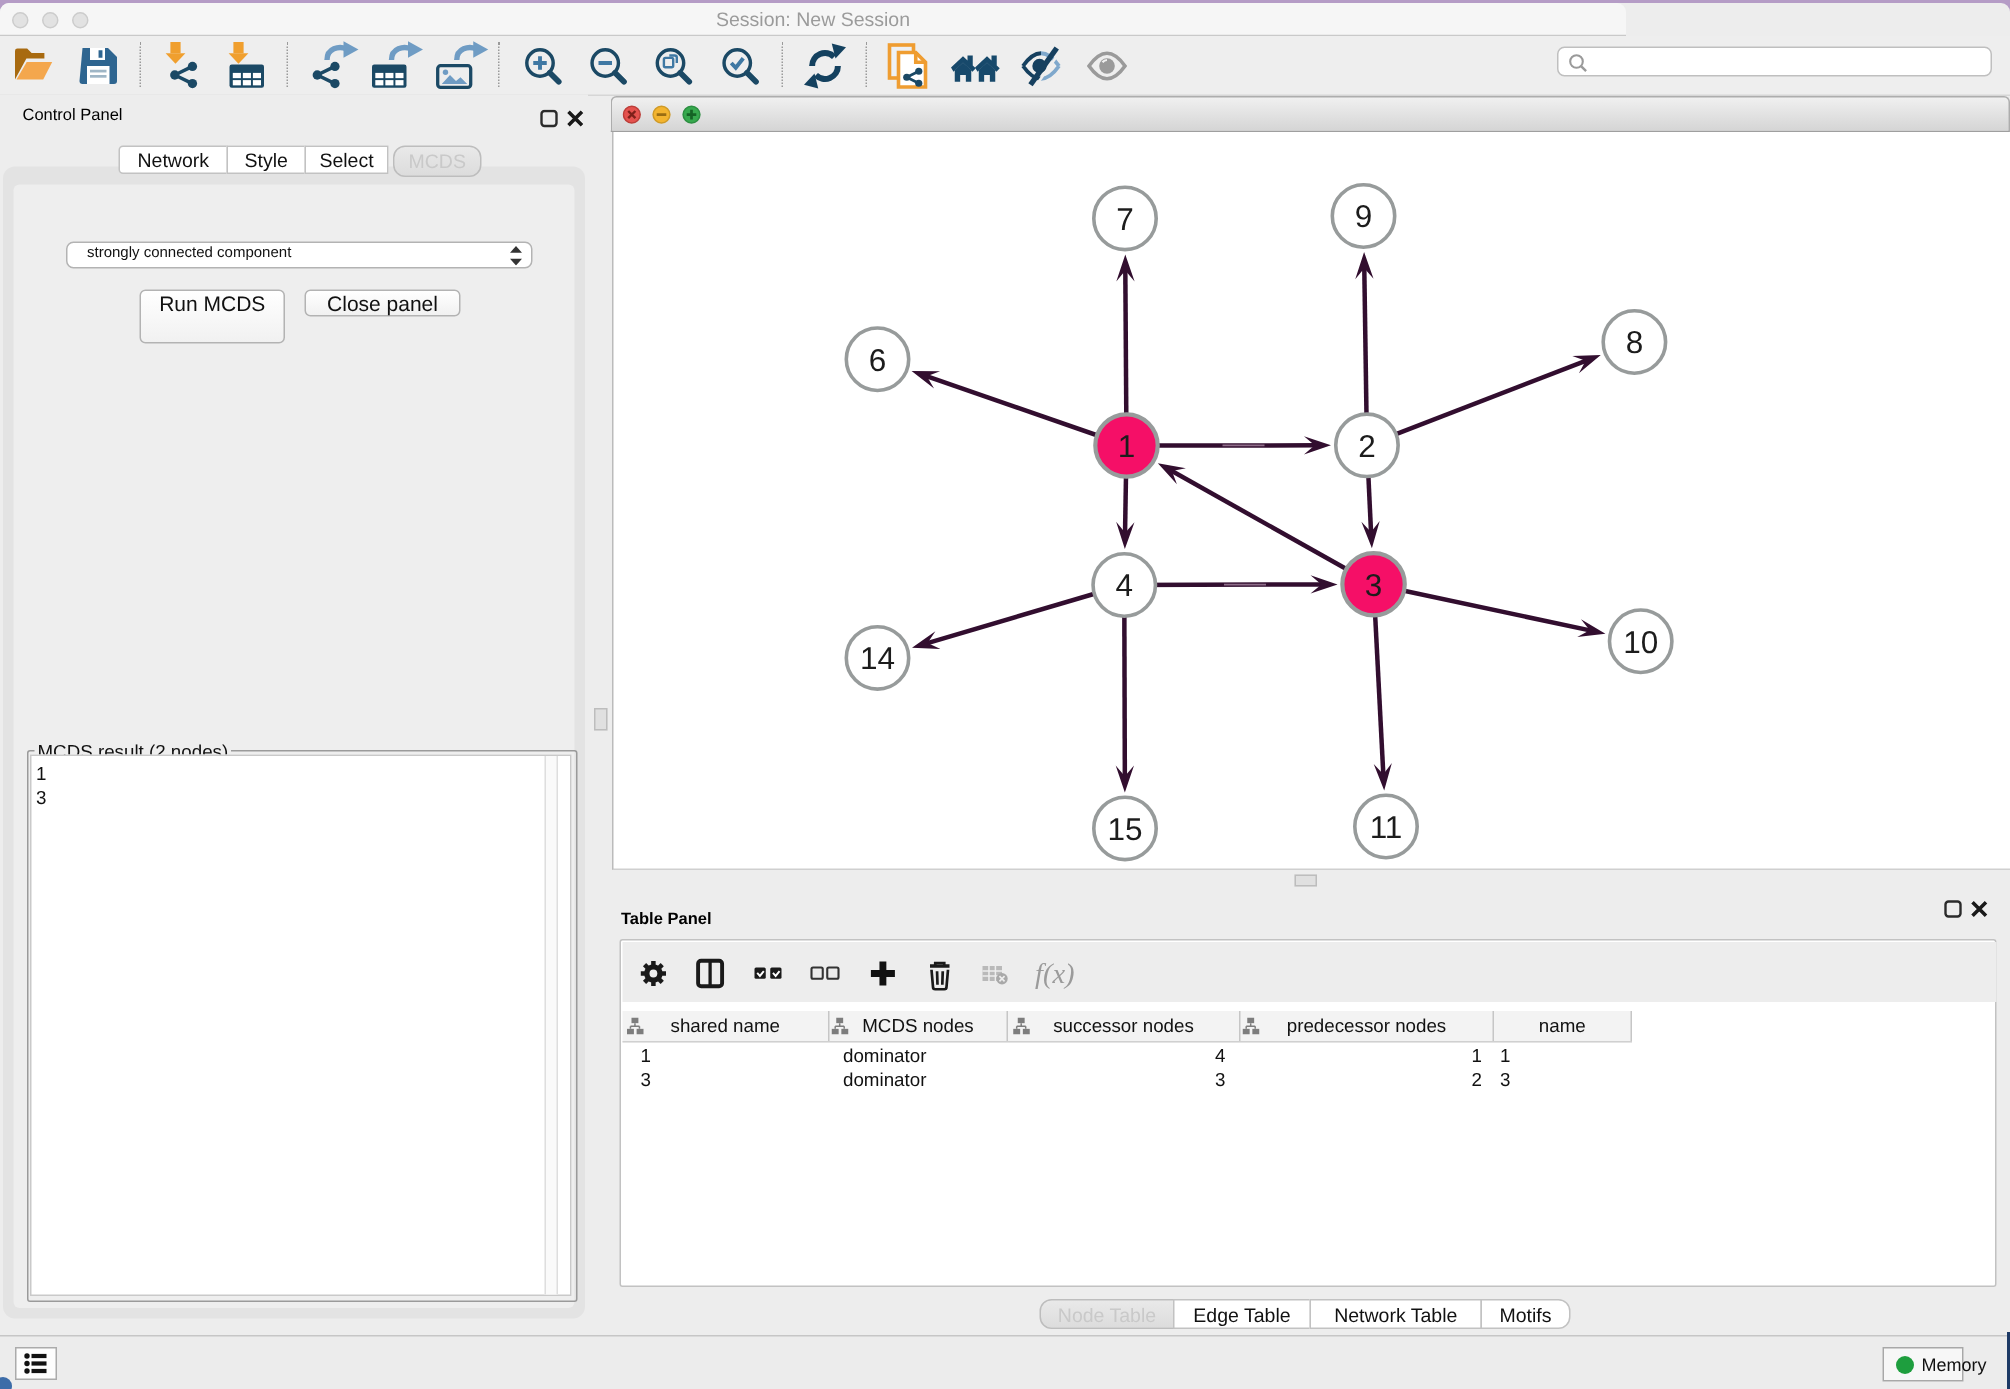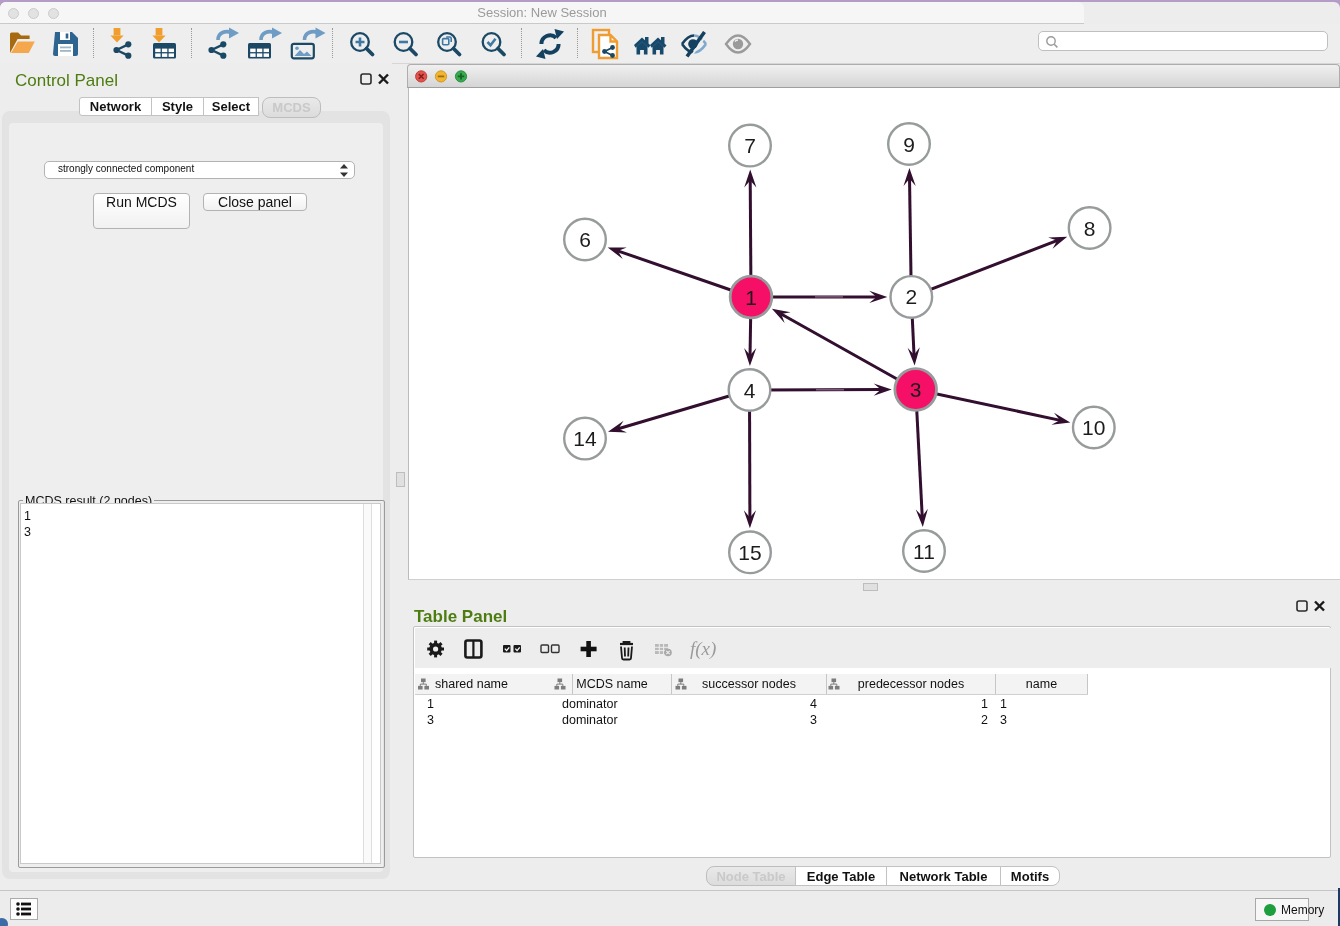--- a/index.html
+++ b/index.html
@@ -18,26 +18,26 @@
       border-bottom:1px solid #d6d6d6;}
   .tsep{position:absolute;top:4px;height:30px;width:0;border-left:1px dotted #9a9a9a;}
   #search{position:absolute;left:1038px;top:7px;width:290px;height:20px;background:#ffffff;
       border:1px solid #bfbfbf;border-radius:5px;box-sizing:border-box;}
   
   #cp{position:absolute;left:0;top:63px;width:392px;height:827px;background:#ededed;}
   #cp-outer{position:absolute;left:2px;top:48px;width:388px;height:768px;background:#e3e3e3;
       border-radius:8px;}
   #cp-inner{position:absolute;left:9px;top:60px;width:374px;height:749px;background:#eeeeee;
       border-radius:4px;}
-  .phead{font-size:17px;color:#4d7c0f;text-align:center;}
-  .tabrow{position:absolute;font-size:13px;font-weight:bold;line-height:0;}
+  .phead{font-size:11px;color:#000000;text-align:center;}
+  .tabrow{position:absolute;font-size:13px;font-weight:normal;line-height:0;}
   .tabw{background:#ffffff;border:1px solid #c2c2c2;color:#111;display:inline-block;
       box-sizing:border-box;text-align:center;vertical-align:top;}
   .tabg{background:linear-gradient(#e9e9e9,#dcdcdc);border:1px solid #bdbdbd;color:#c9c9c9;
-      display:inline-block;box-sizing:border-box;text-align:center;border-radius:8px;vertical-align:top;margin-left:13px;}
+      display:inline-block;box-sizing:border-box;text-align:center;border-radius:8px;vertical-align:top;}
   .btn{position:absolute;background:linear-gradient(#ffffff,#f1f1f1);border:1px solid #b3b3b3;
       border-radius:4px;font-size:14px;color:#111;text-align:center;box-sizing:border-box;}
   
   #nettitle{position:absolute;left:407px;top:64px;width:933px;height:24px;
       background:linear-gradient(#f0f0f0,#d5d5d5);border:1px solid #adadad;border-bottom:1px solid #9f9f9f;
       box-sizing:border-box;border-radius:4px 4px 0 0;}
   #canvas{position:absolute;left:408px;top:88px;width:932px;height:492px;background:#ffffff;
       border-left:1px solid #bbbbbb;border-bottom:1px solid #cfcfcf;box-sizing:border-box;}
   
   #tp{position:absolute;left:405px;top:592px;width:935px;height:298px;background:#ededed;}
@@ -376,22 +376,22 @@
           <line x1="249.6" y1="9" x2="249.6" y2="19"></line>
       </g>
       <circle cx="254" cy="17.5" r="3.8" fill="#a9a9a9"></circle>
       <path d="M252.3,15.8 l3.4,3.4 M255.7,15.8 l-3.4,3.4" stroke="#eee" stroke-width="1.1"></path>
     </g>
 
     <text x="276" y="20" font-family="'Liberation Serif',serif" font-style="italic" font-size="19" fill="#9b9b9b">f(x)</text>
   </svg>
 
   <div id="thead" style="position:absolute;left:1px;top:47px;width:673px;height:20px;background:#f3f3f3;border-bottom:1px solid #d0d0d0;font-size:12.5px;color:#111;">
-    <div style="position:absolute;left:0;top:0;width:137px;height:20px;border-right:1px solid #c6c6c6;text-align:left;line-height:20px;padding-left:20px;">shared name</div>
-    <div style="position:absolute;left:138px;top:0;width:118px;height:20px;border-right:1px solid #c6c6c6;text-align:center;line-height:20px;">MCDS name</div>
+    <div style="position:absolute;left:0;top:0;width:137px;height:20px;border-right:1px solid #c6c6c6;text-align:center;line-height:20px;">shared name</div>
+    <div style="position:absolute;left:138px;top:0;width:118px;height:20px;border-right:1px solid #c6c6c6;text-align:center;line-height:20px;">MCDS nodes</div>
     <div style="position:absolute;left:257px;top:0;width:154px;height:20px;border-right:1px solid #c6c6c6;text-align:center;line-height:20px;">successor nodes</div>
     <div style="position:absolute;left:412px;top:0;width:168px;height:20px;border-right:1px solid #c6c6c6;text-align:center;line-height:20px;">predecessor nodes</div>
     <div style="position:absolute;left:581px;top:0;width:91px;height:20px;border-right:1px solid #c6c6c6;text-align:center;line-height:20px;">name</div>
     <svg style="position:absolute;left:0;top:0;" width="430" height="20" viewBox="0 0 430 20">
       <g fill="#7d7d7d">
         <g transform="translate(3,4.5)">
             <rect x="3" y="0" width="4.6" height="3.6"></rect>
             <rect x="0" y="7.4" width="4.6" height="3.6"></rect>
             <rect x="6.4" y="7.4" width="4.6" height="3.6"></rect>
             <path d="M5.3,3.6 v2 M2.3,5.6 h6 M2.3,5.6 v1.8 M8.3,5.6 v1.8" stroke="#7d7d7d" stroke-width="1" fill="none"></path>

